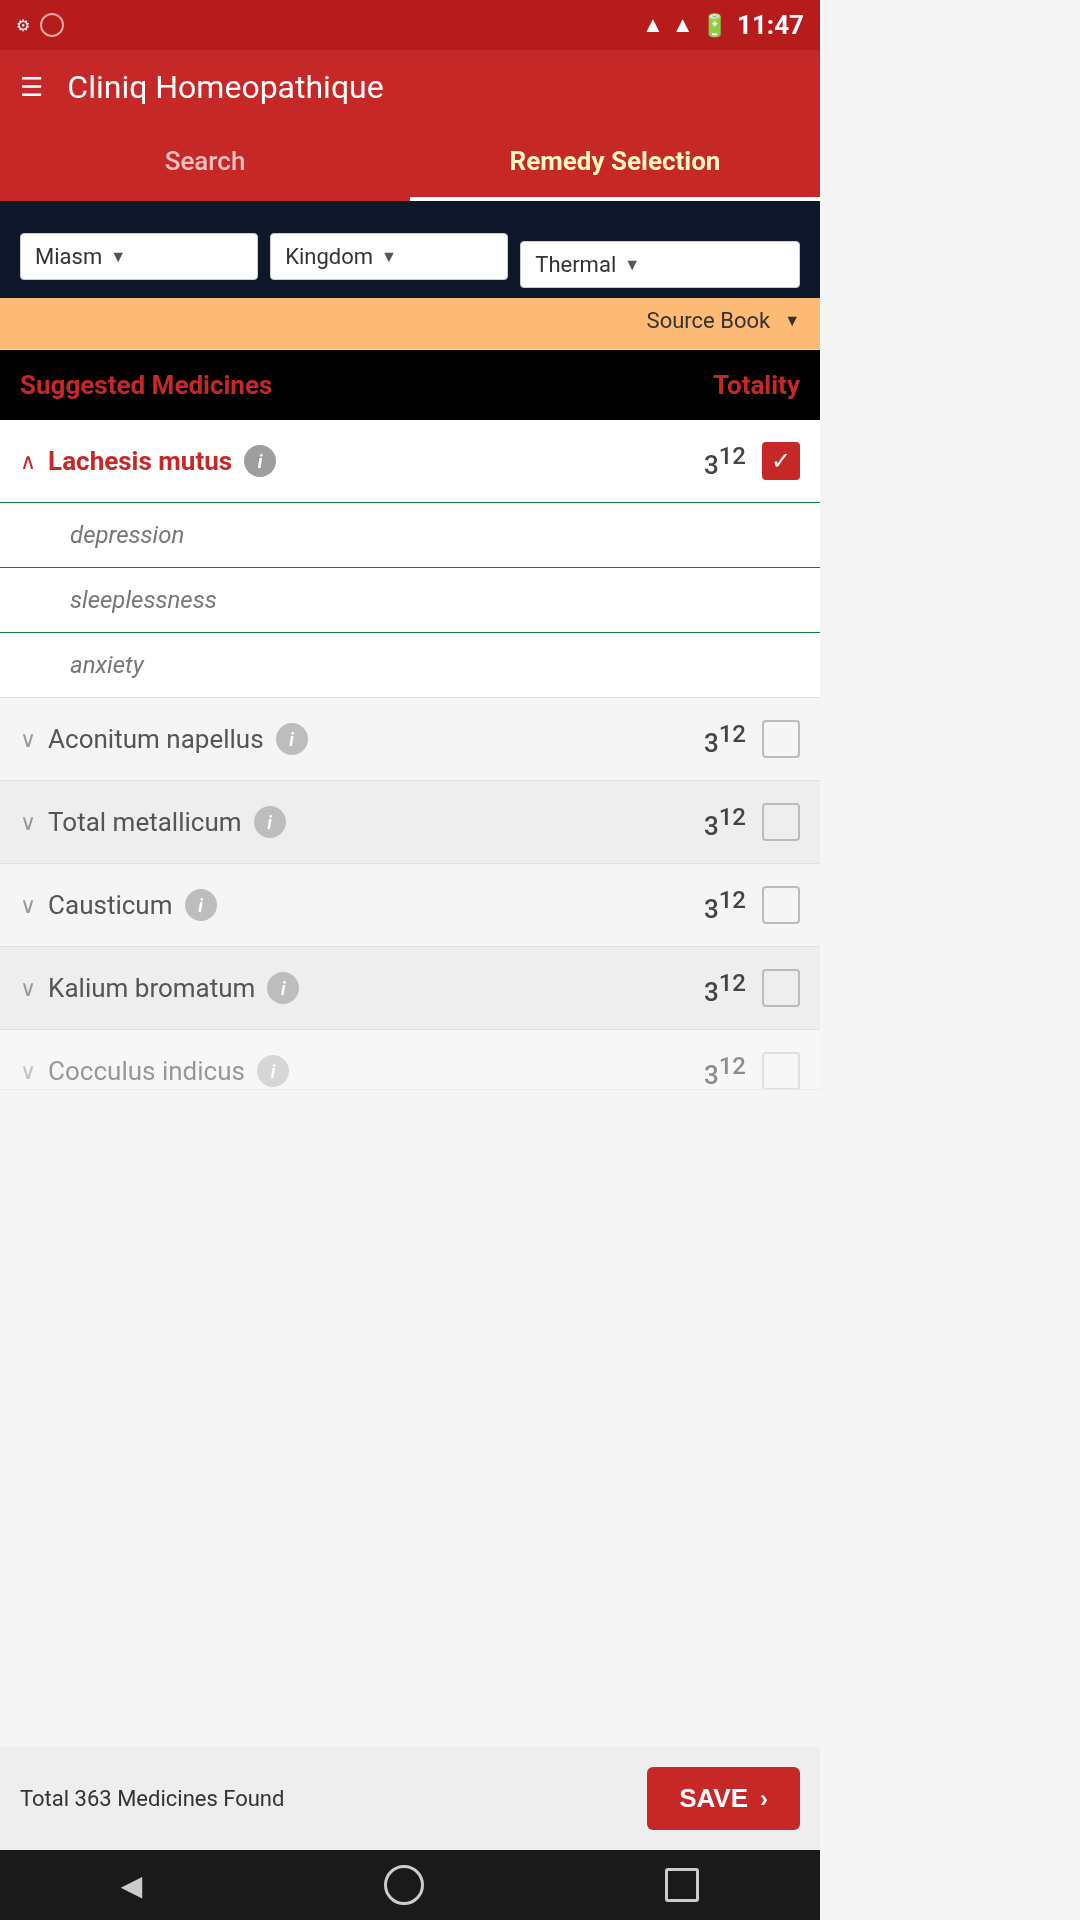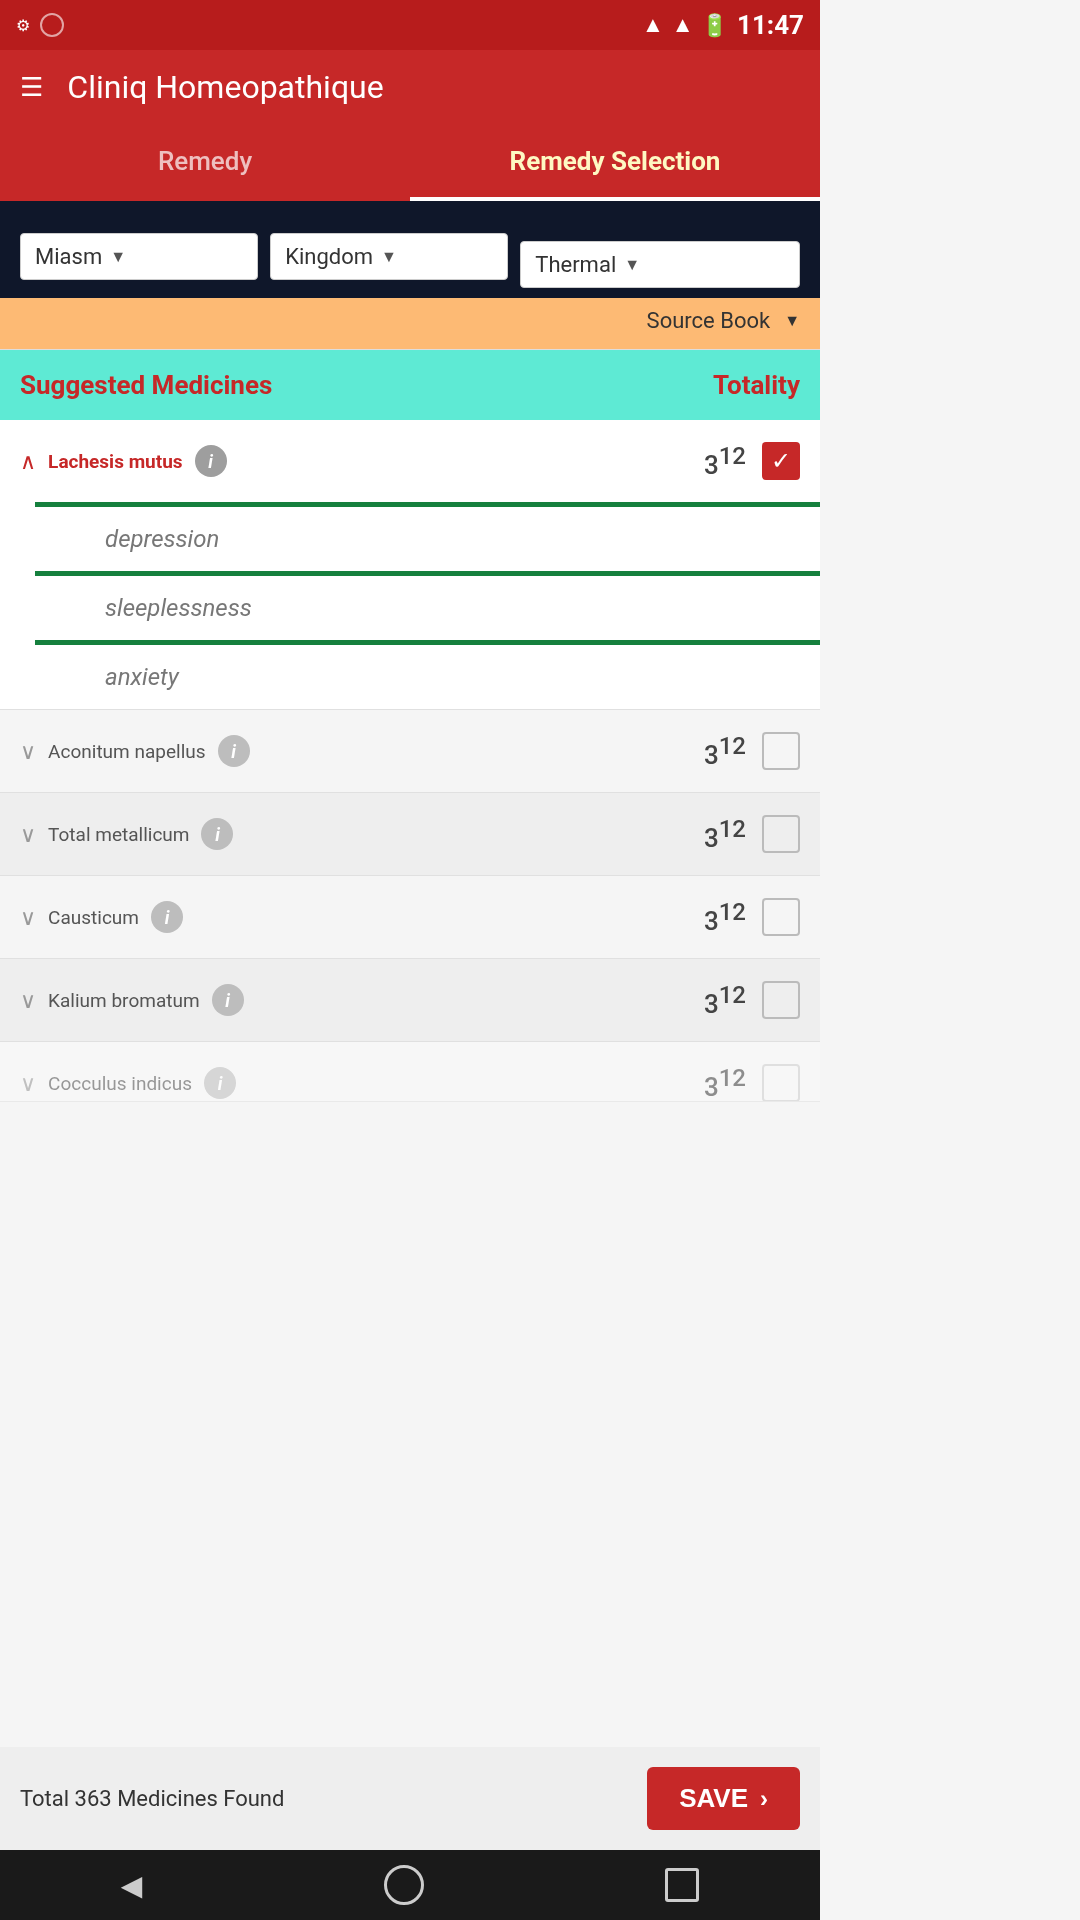--- a/index.html
+++ b/index.html
@@ -103,21 +103,21 @@
       font-size: 22px;
       color: #333;
       cursor: pointer;
     }
 
     
     .divider { height: 1px; background: #ddd; }
 
     
     .table-header {
-      background: #5eead4;
+      background: #000000;
       display: flex;
       align-items: center;
       padding: 20px 20px;
       justify-content: space-between;
     }
     .table-header-left {
       color: #c62828;
       font-size: 26px;
       font-weight: 700;
     }
@@ -148,21 +148,21 @@
       gap: 12px;
     }
 
     .expand-icon {
       color: #999;
       font-size: 22px;
     }
     .expand-icon.red { color: #c62828; }
 
     .medicine-name {
-      font-size: 19px;
+      font-size: 26px;
       color: #555;
     }
     .medicine-name.red { color: #c62828; font-weight: 700; }
 
     .info-icon {
       width: 32px;
       height: 32px;
       border-radius: 50%;
       background: #9e9e9e;
       color: white;
@@ -208,25 +208,24 @@
       align-items: center;
       justify-content: center;
       color: white;
       font-size: 24px;
     }
 
     
     .sub-items { background: white; }
     .sub-item {
       padding: 18px 20px 18px 70px;
-      border-top: 5px solid #15803d;
+      border-top: 1px solid #15803d;
       font-size: 24px;
       color: #777;
       font-style: italic;
-      margin-left: 35px;
     }
 
     
     .footer {
       background: #eeeeee;
       padding: 20px 20px;
       display: flex;
       align-items: center;
       justify-content: space-between;
       position: fixed;
@@ -308,21 +307,21 @@
   </div>
 </div>
 
 <div class="app-header">
   <span class="hamburger-icon">☰</span>
   <span class="app-title">Cliniq Homeopathique</span>
 </div>
 
 <div class="tabs">
   <div class="tab">
-    <span>Remedy</span>
+    <span>Search</span>
   </div>
   <div class="tab active">
     <span>Remedy Selection</span>
   </div>
 </div>
 
 <div class="filters-row">
   <div class="dropdown dropdown-miasm">
     <span>Miasm</span>
     <span class="dropdown-arrow">▼</span>

